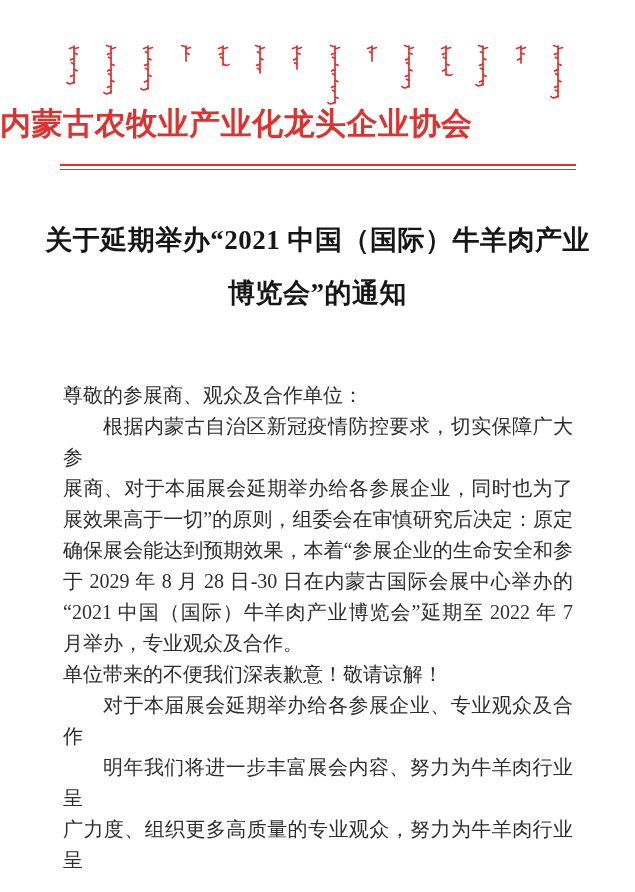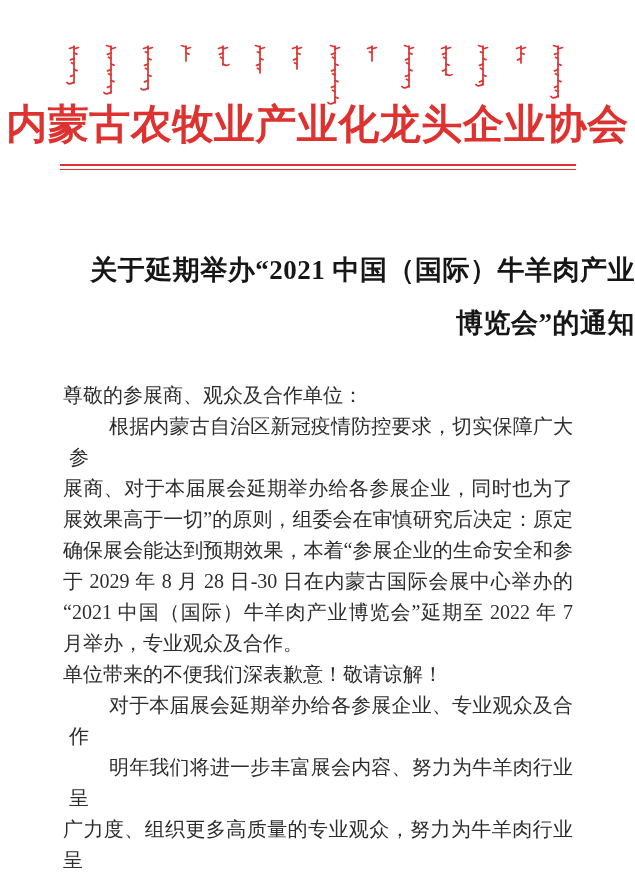--- a/index.html
+++ b/index.html
@@ -22,62 +22,62 @@
     height: 62px;
     display: flex;
     justify-content: space-between;
     align-items: flex-start;
   }
   .org-name {
     position: absolute;
     top: 100px;
     left: 0;
     width: 100%;
-    text-align: center;
-    font-size: 41px;
+    text-align: left;
+    font-size: 31px;
     font-weight: bold;
     letter-spacing: 0.5px;
     line-height: 48px;
     transform: scaleX(1.0);
     white-space: nowrap;
   }
   .double-rule {
     position: absolute;
     top: 164px;
     left: 60px;
     width: 516px;
     height: 6px;
     border-top: 2px solid;
     border-bottom: 1.5px solid;
   }
   
   .doc-title {
     position: absolute;
-    top: 244px;
+    top: 214px;
     left: 0;
     width: 100%;
-    text-align: right;
+    text-align: center;
     color: #161616;
     font-size: 27px;
     font-weight: bold;
     line-height: 53px;
     letter-spacing: 0.5px;
   }
   
   .body-block {
     position: absolute;
     top: 380px;
     left: 63px;
     width: 510px;
     color: #2d2d2d;
     font-size: 20px;
     line-height: 31px;
   }
   .body-line { white-space: nowrap; }
-  .body-line.indent { text-indent: 2em; margin-left: 6px; }
+  .body-line.indent { text-indent: 2em; }
   .body-line.justify {
     white-space: normal;
     text-align: justify;
     text-align-last: justify;
   }
 </style>
 </head>
 <body>
 
 <div class="page">

